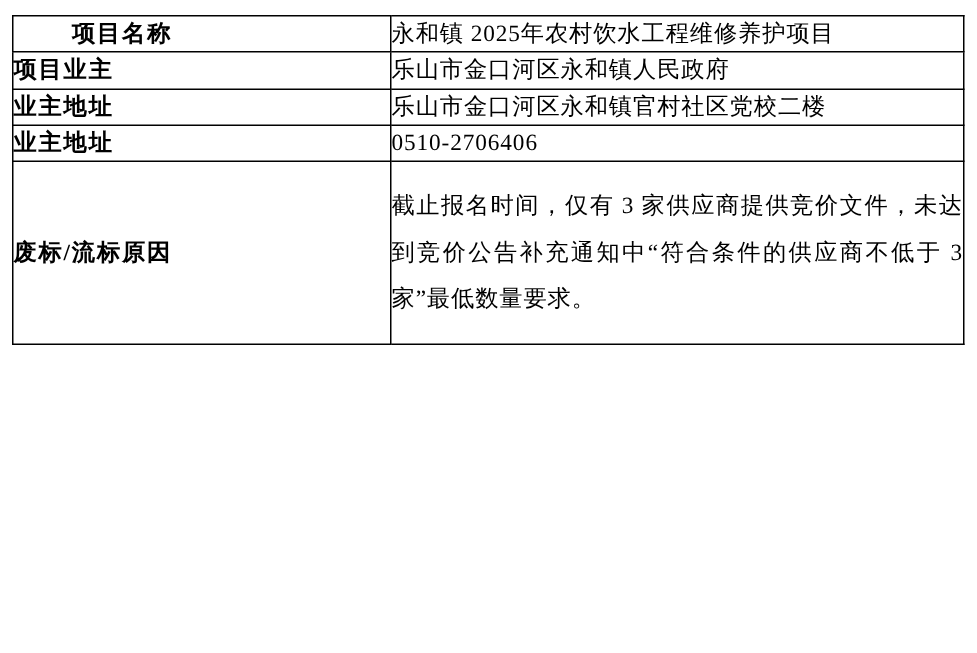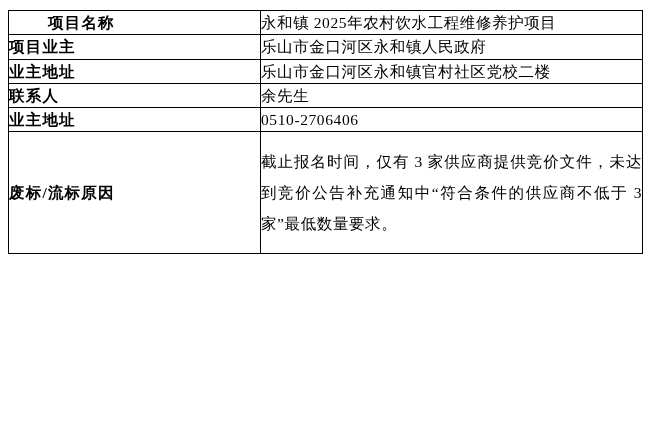--- a/index.html
+++ b/index.html
@@ -74,24 +74,20 @@
       </tr>
       <tr>
         <td class="label-cell">项目业主</td>
         <td class="value-cell">乐山市金口河区永和镇人民政府</td>
       </tr>
       <tr>
         <td class="label-cell">业主地址</td>
         <td class="value-cell">乐山市金口河区永和镇官村社区党校二楼</td>
       </tr>
       <tr>
-        <td class="label-cell">联系人</td>
-        <td class="value-cell">余先生</td>
-      </tr>
-      <tr>
         <td class="label-cell">业主地址</td>
         <td class="value-cell">0510-2706406</td>
       </tr>
       <tr class="row-reason">
         <td class="label-cell">废标/流标原因</td>
         <td class="value-cell">截止报名时间，仅有 3 家供应商提供竞价文件，未达到竞价公告补充通知中“符合条件的供应商不低于 3 家”最低数量要求。</td>
       </tr>
     </tbody>
   </table>
 </div>

